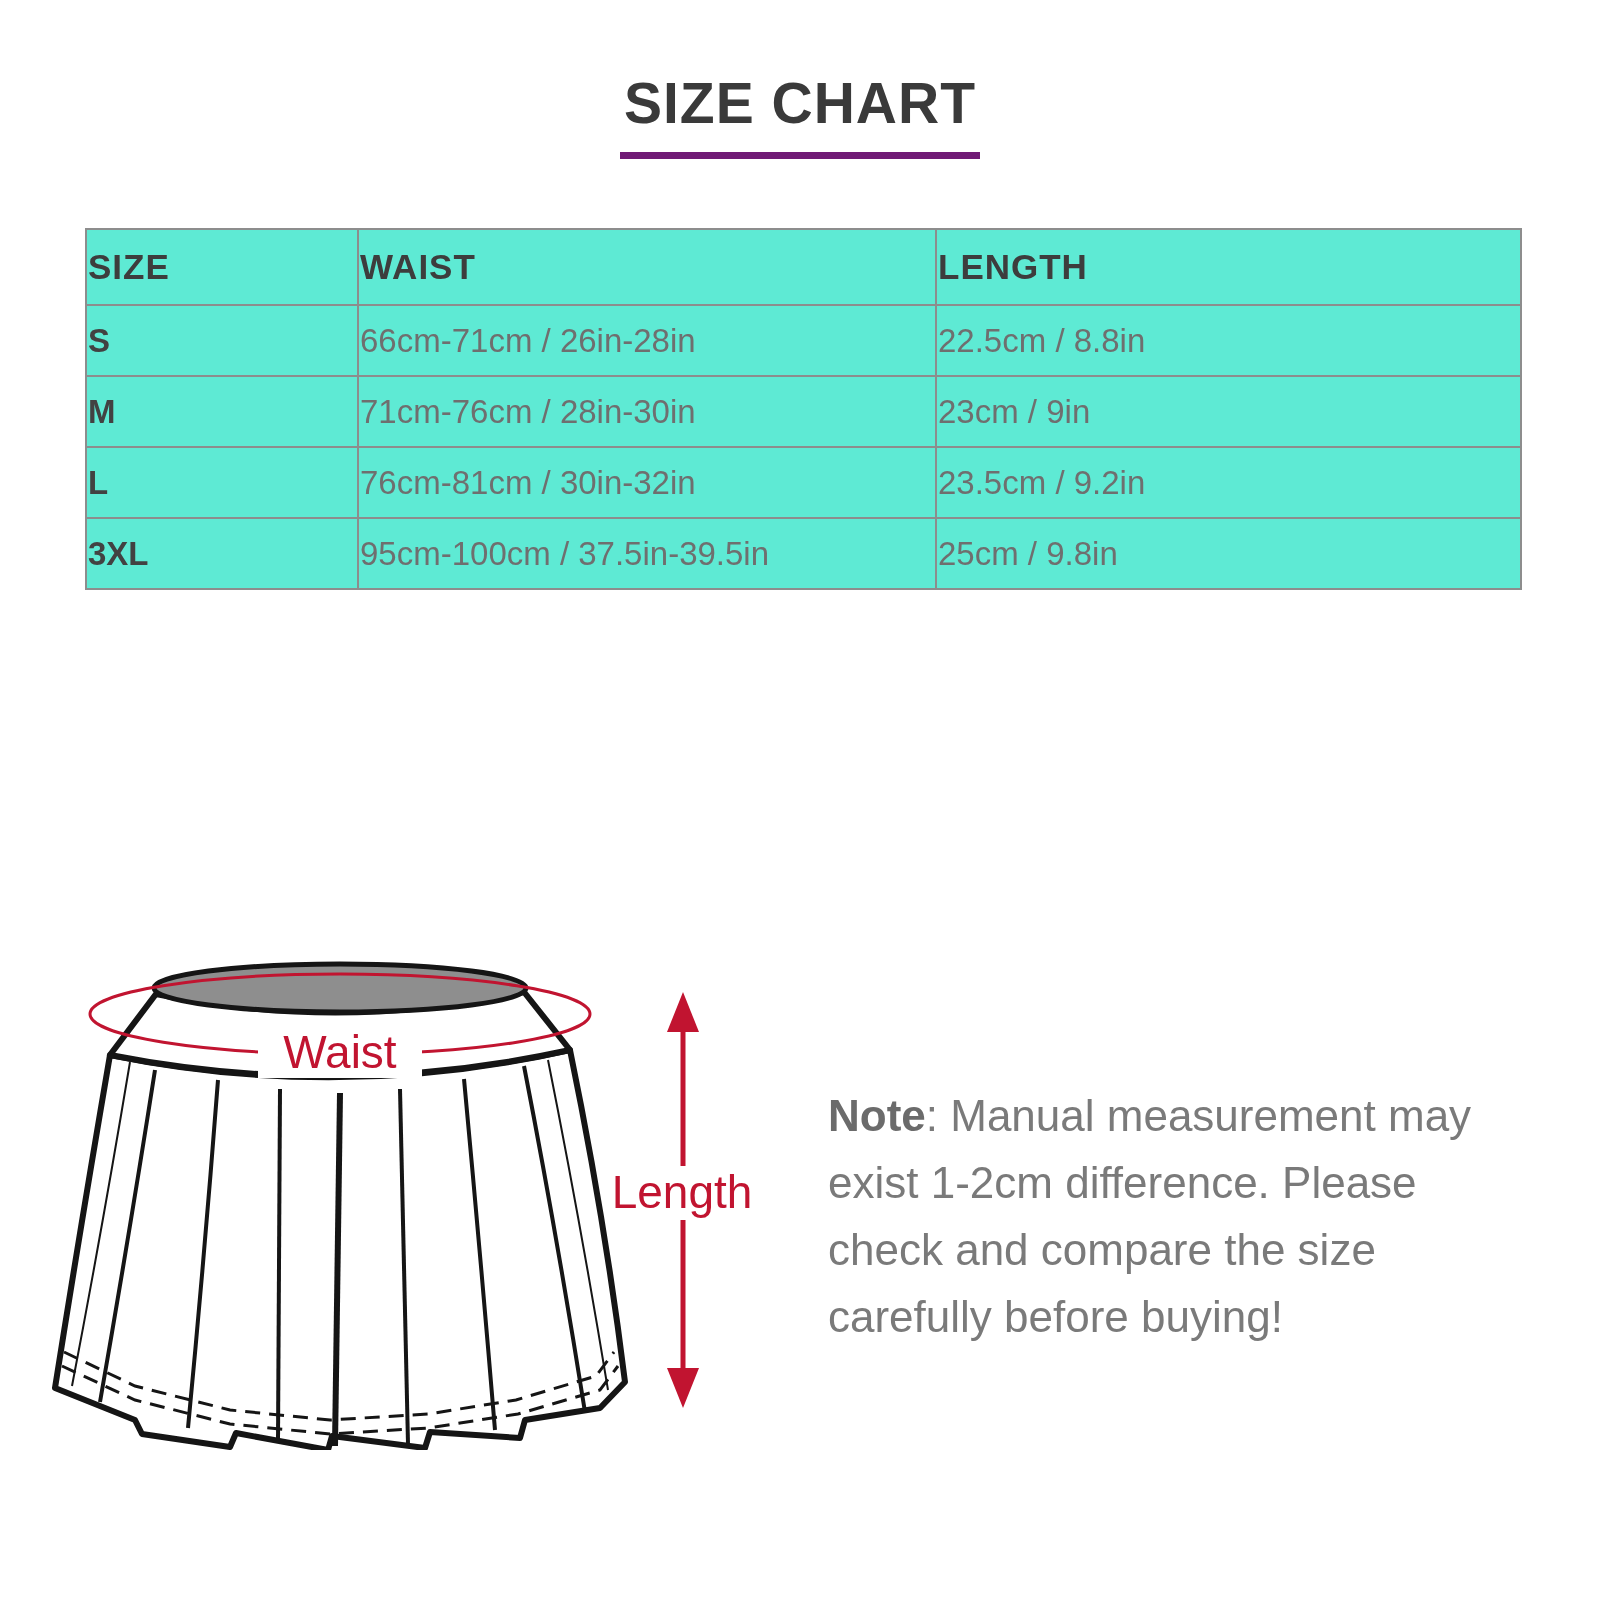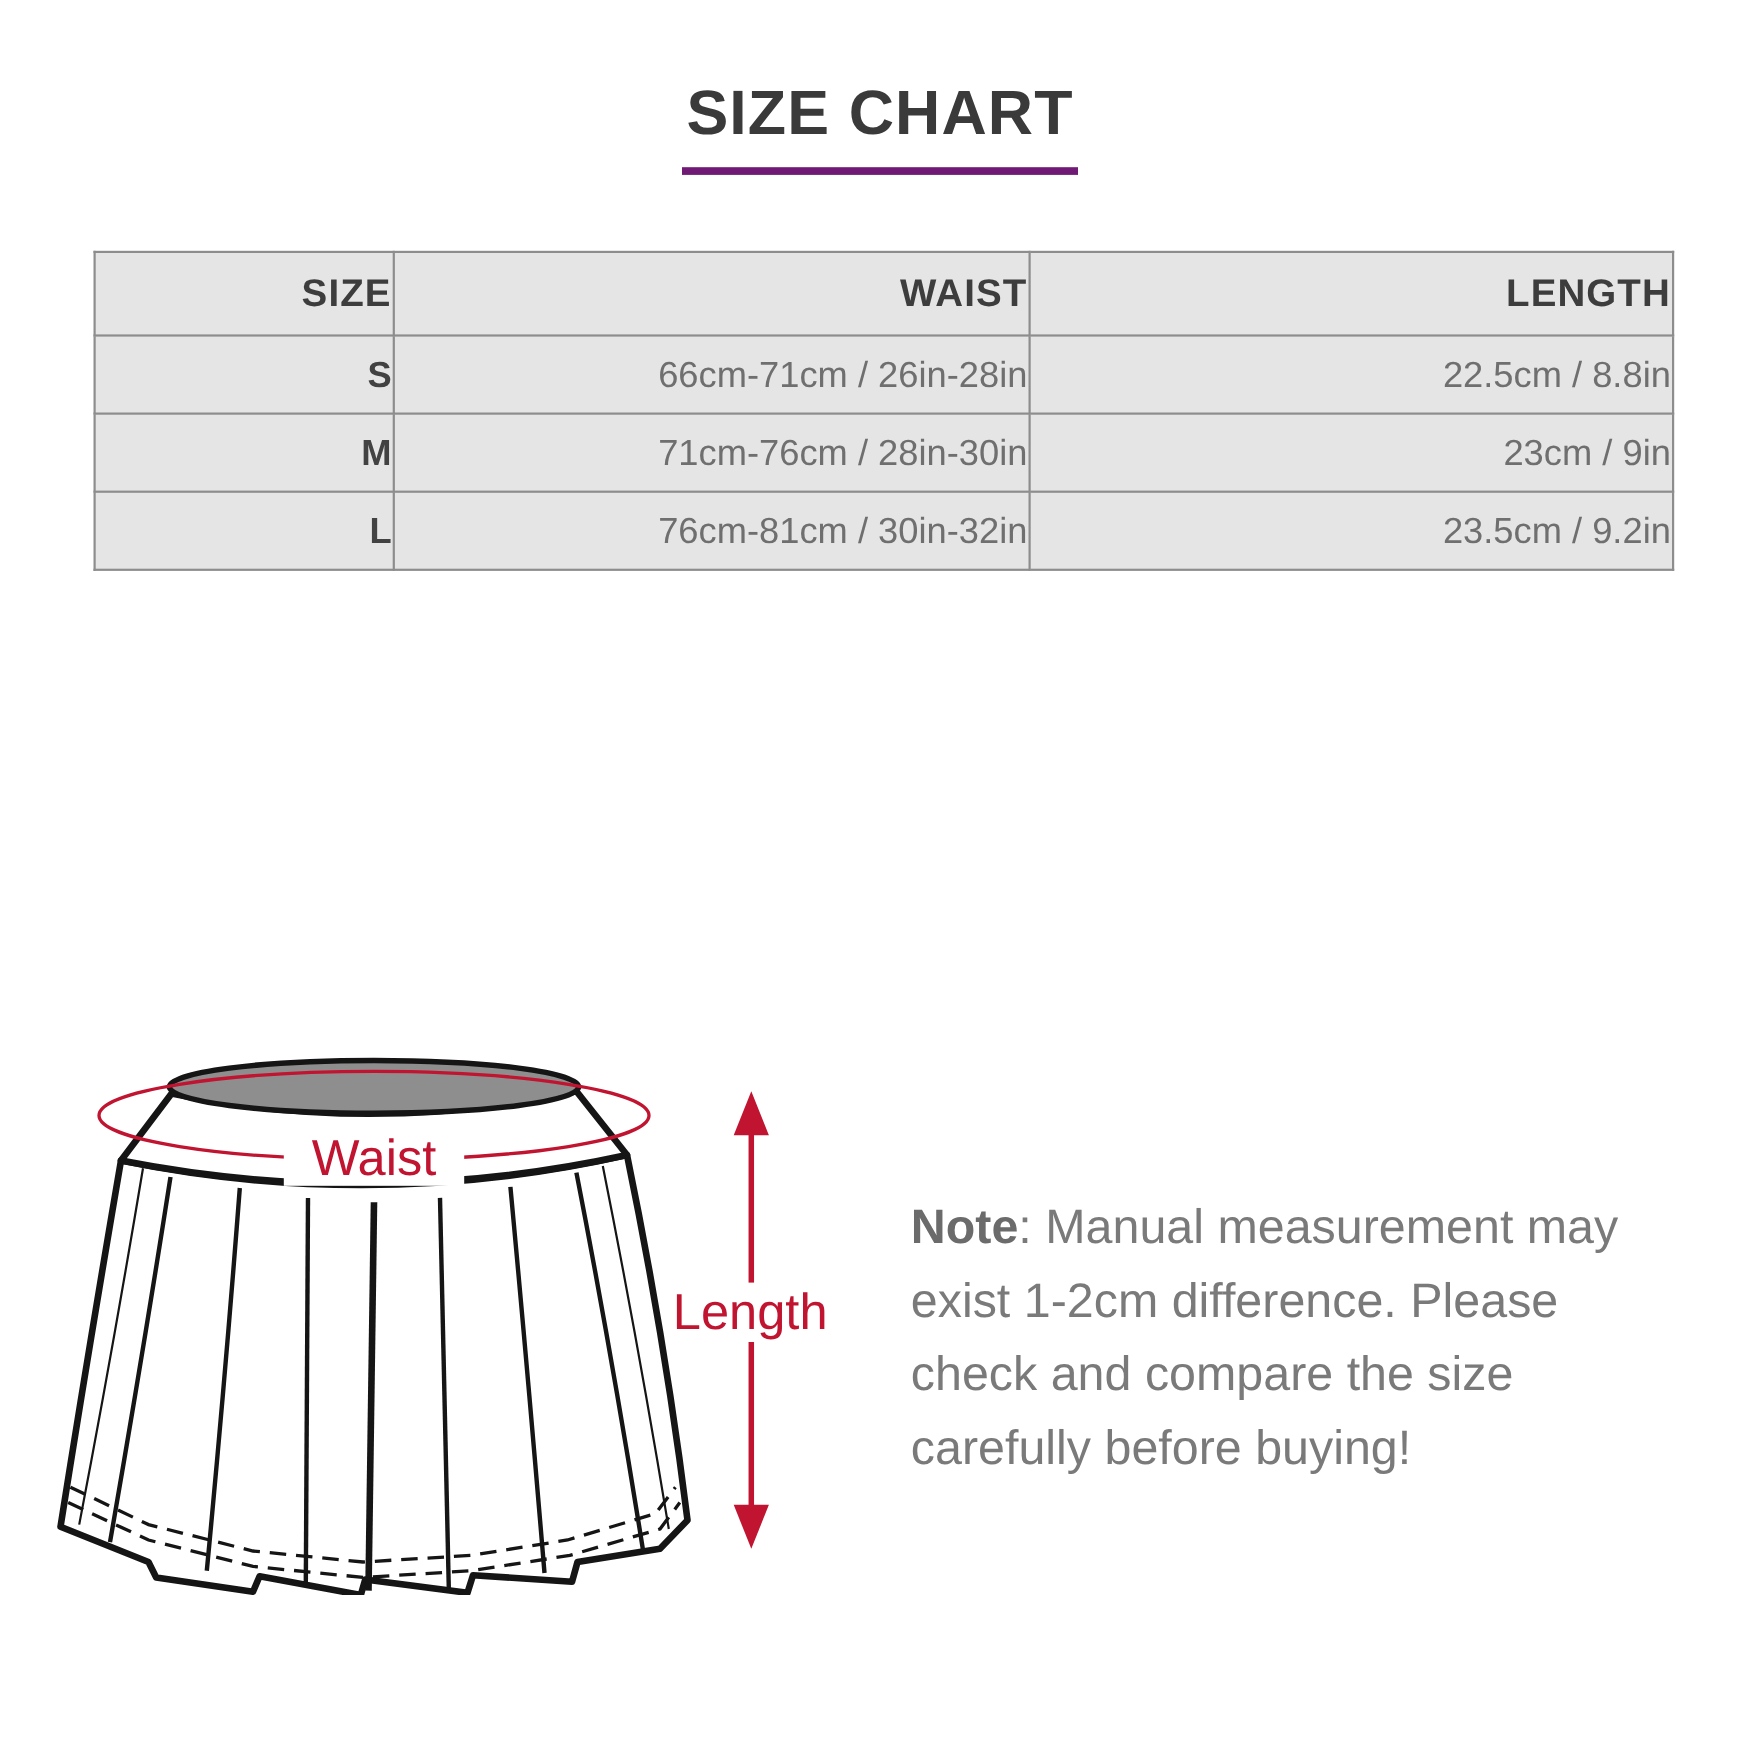--- a/index.html
+++ b/index.html
@@ -19,22 +19,22 @@
   }
   
   .size-table{
     position:absolute;left:85px;top:228px;width:1435px;
     border-collapse:collapse;table-layout:fixed;
   }
   .size-table col.c1{width:272px;}
   .size-table col.c2{width:578px;}
   .size-table col.c3{width:585px;}
   .size-table th,.size-table td{
-    border:2px solid #8d8d8d;text-align:right;vertical-align:middle;
-    background:#e5e5e5;
+    border:2px solid #8d8d8d;text-align:left;vertical-align:middle;
+    background:#5eead4;
   }
   .size-table th{
     height:72px;font-size:35px;font-weight:bold;color:#3d3d3d;letter-spacing:1px;
   }
   .size-table td{
     height:67px;font-size:33px;color:#6f6f6f;
   }
   .size-table td.size-col{font-weight:bold;color:#424242;}
   
   .diagram{
@@ -76,20 +76,25 @@
     <tr>
       <td class="size-col">M</td>
       <td>71cm-76cm / 28in-30in</td>
       <td>23cm / 9in</td>
     </tr>
     <tr>
       <td class="size-col">L</td>
       <td>76cm-81cm / 30in-32in</td>
       <td>23.5cm / 9.2in</td>
     </tr>
+    <tr>
+      <td class="size-col">3XL</td>
+      <td>95cm-100cm / 37.5in-39.5in</td>
+      <td>25cm / 9.8in</td>
+    </tr>
   </tbody>
 </table>
 
 <svg class="diagram" viewBox="0 0 720 500" xmlns="http://www.w3.org/2000/svg">
 
   <g>
     <path d="M70,105 Q300,152 530,100 Q565,270 585,432
              L560,458 L485,470 L480,488 L390,482 L385,498 L292,486 L288,500
              L196,483 L190,497 L102,484 L95,470 L15,438 Q40,280 70,105 Z" fill="#ffffff" stroke="#151515" stroke-width="6" stroke-linejoin="round"></path>
 

